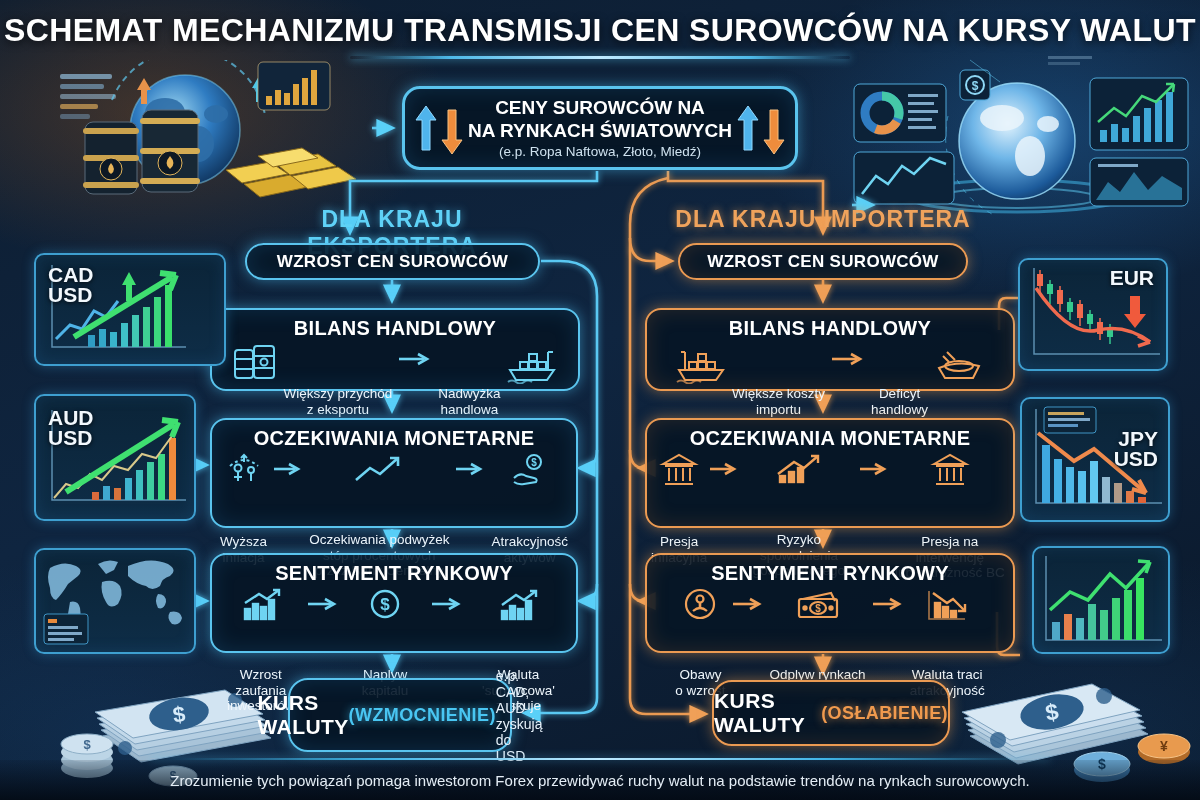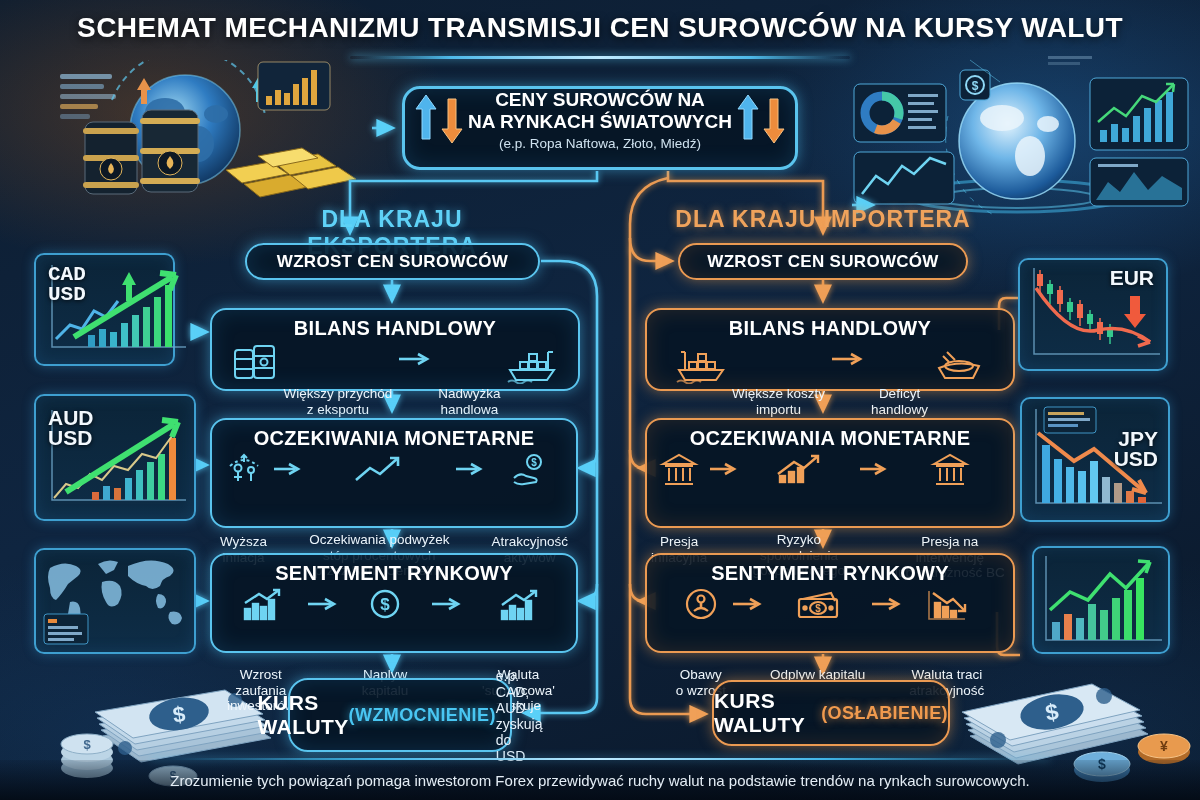--- a/index.html
+++ b/index.html
@@ -8,21 +8,21 @@
     font-family:"Liberation Sans",sans-serif;color:#eaf4fb;
     background:
       radial-gradient(ellipse 420px 220px at 13% 14%, rgba(150,85,30,.38), transparent 70%),
       radial-gradient(ellipse 420px 240px at 87% 16%, rgba(40,130,210,.30), transparent 70%),
       radial-gradient(ellipse 500px 260px at 10% 92%, rgba(30,90,150,.22), transparent 70%),
       radial-gradient(ellipse 500px 260px at 92% 92%, rgba(30,90,150,.22), transparent 70%),
       linear-gradient(160deg,#0d1d30 0%,#0f2540 45%,#0a1728 100%);
   }
   #page-title{
     position:absolute;top:12px;left:0;width:100%;text-align:center;
-    font-size:28px;font-weight:bold;letter-spacing:.4px;color:#fff;
+    font-size:32px;font-weight:bold;letter-spacing:.4px;color:#fff;
     text-shadow:0 2px 8px rgba(0,0,0,.7);
   }
   #title-rule{position:absolute;top:56px;left:350px;width:500px;height:3px;
     background:linear-gradient(90deg,transparent,#4db9e8 20%,#bfeaff 50%,#4db9e8 80%,transparent);
     border-radius:2px;box-shadow:0 0 8px rgba(90,200,245,.8);}
   
   .flowbox{position:absolute;border-radius:16px;background:rgba(6,21,37,.90);box-sizing:border-box;}
   .cyb{border:2.5px solid #5ac4ee;box-shadow:0 0 14px rgba(80,195,245,.5), inset 0 0 22px rgba(40,130,190,.22);}
   .orb{border:2.5px solid #eb9a52;box-shadow:0 0 14px rgba(235,155,75,.5), inset 0 0 22px rgba(210,130,60,.18);}
   .box-title{font-weight:bold;color:#fff;font-size:20px;text-align:center;letter-spacing:.3px;padding-top:7px;}
@@ -30,21 +30,21 @@
     font-size:17px;letter-spacing:.3px;border-radius:20px;}
   .col-header{position:absolute;font-weight:bold;font-size:23px;letter-spacing:1px;text-align:center;width:300px;}
   .hdr-cy{color:#5fd2f7;text-shadow:0 0 8px rgba(80,200,245,.7);}
   .hdr-or{color:#f0a35c;text-shadow:0 0 8px rgba(240,160,80,.7);}
   .steps{display:flex;align-items:flex-start;justify-content:center;gap:5px;padding:2px 8px 0 8px;}
   .step{display:flex;flex-direction:column;align-items:center;gap:2px;min-width:0;}
   .step-label{color:#eef6fc;font-size:13.5px;line-height:1.15;text-align:center;white-space:pre-line;margin-top:44px;}
   .sarr{margin-top:10px;flex:0 0 auto;}
   .bigicon{flex:0 0 auto;}
   
-  #source-box{left:402px;top:86px;width:396px;height:84px;display:flex;align-items:flex-start;justify-content:space-between;padding:0 10px;border-radius:18px;border-width:3px;}
+  #source-box{left:402px;top:86px;width:396px;height:84px;display:flex;align-items:center;justify-content:space-between;padding:0 10px;border-radius:18px;border-width:3px;}
   #source-box .mid{text-align:center;flex:1;}
   #source-box .l1{font-size:19px;font-weight:bold;color:#fff;line-height:1.18;}
   #source-box .sub{font-size:13.5px;color:#cfe2ef;margin-top:2px;}
   .updown{display:flex;gap:4px;align-items:center;}
   
   .outcome{display:flex;align-items:center;justify-content:center;border-radius:20px;}
   .outcome .o-title{font-size:21px;font-weight:bold;color:#fff;letter-spacing:.4px;}
   .outcome .o-state{font-size:18px;font-weight:bold;letter-spacing:.4px;}
   .state-cy{color:#49c6f2;text-shadow:0 0 8px rgba(73,198,242,.8);}
   .state-or{color:#f09a4e;text-shadow:0 0 8px rgba(240,154,78,.8);}
@@ -553,21 +553,21 @@
         </svg>
       <span class="step">
         <svg width="46" height="34" viewBox="0 0 46 34" fill="none" stroke="#f0a058" stroke-width="2.2">
           <path d="M8 12 L36 6 L40 14"></path>
             <rect x="4" y="12" width="38" height="18" rx="2"></rect>
           <ellipse cx="23" cy="21" rx="8" ry="6"></ellipse>
             <text x="23" y="25" text-anchor="middle" font-size="10" fill="#f0a058" stroke="none" font-weight="bold">$</text>
           <circle cx="10" cy="21" r="1.6" fill="#f0a058"></circle>
             <circle cx="36" cy="21" r="1.6" fill="#f0a058"></circle>
         </svg>
-        <span class="step-label">Odplyw kapitalu</span>
+        <span class="step-label">Odplyw rynkach</span>
       </span>
       <svg class="sarr" width="34" height="14" viewBox="0 0 34 14">
           <path d="M2 7 H25" stroke="#f0a058" stroke-width="2.6"></path>
           <path d="M19 2 L28 7 L19 12" fill="none" stroke="#f0a058" stroke-width="2.6"></path>
         </svg>
       <span class="step">
         <svg width="44" height="34" viewBox="0 0 44 34" fill="none" stroke="#f0a058" stroke-width="2.4">
           <path d="M4 4 v28 h36" stroke-width="1.6" opacity=".7"></path>
           <rect x="10" y="16" width="5" height="14" fill="#f0a058"></rect>
             <rect x="18" y="20" width="5" height="10" fill="#f0a058"></rect>
@@ -584,21 +584,21 @@
   <div class="flowbox cyb outcome" style="left:288px;top:678px;width:224px;height:74px;">
     <div class="o-title">KURS WALUTY</div>
     <div class="o-state state-cy">(WZMOCNIENIE)</div>
     <div class="o-note">e.p. CAD, AUD zyskują do USD</div>
   </div>
   <div class="flowbox orb outcome" style="left:712px;top:680px;width:238px;height:66px;">
     <div class="o-title">KURS WALUTY</div>
     <div class="o-state state-or">(OSŁABIENIE)</div>
   </div>
 
-  <div class="panel" style="left:34px;top:253px;width:141px;height:113px;font-family:Liberation Mono, monospace;">
+  <div class="panel" style="left:34px;top:253px;width:192px;height:113px;">
     <svg width="158" height="109" viewBox="0 0 158 109">
       <path d="M16 10 V92 H150" stroke="#6fa8cc" stroke-width="1.5" fill="none" opacity=".8"></path>
       <g>
         <rect x="52" y="80" width="7" height="12" fill="#2f9cc4"></rect>
           <rect x="63" y="74" width="7" height="18" fill="#34a8c8"></rect>
         <rect x="74" y="77" width="7" height="15" fill="#39b4cc"></rect>
           <rect x="85" y="68" width="7" height="24" fill="#3fc0c8"></rect>
         <rect x="96" y="60" width="7" height="32" fill="#42c8b4"></rect>
           <rect x="107" y="52" width="7" height="40" fill="#3fd094"></rect>
         <rect x="118" y="42" width="7" height="50" fill="#3cd87e"></rect>

